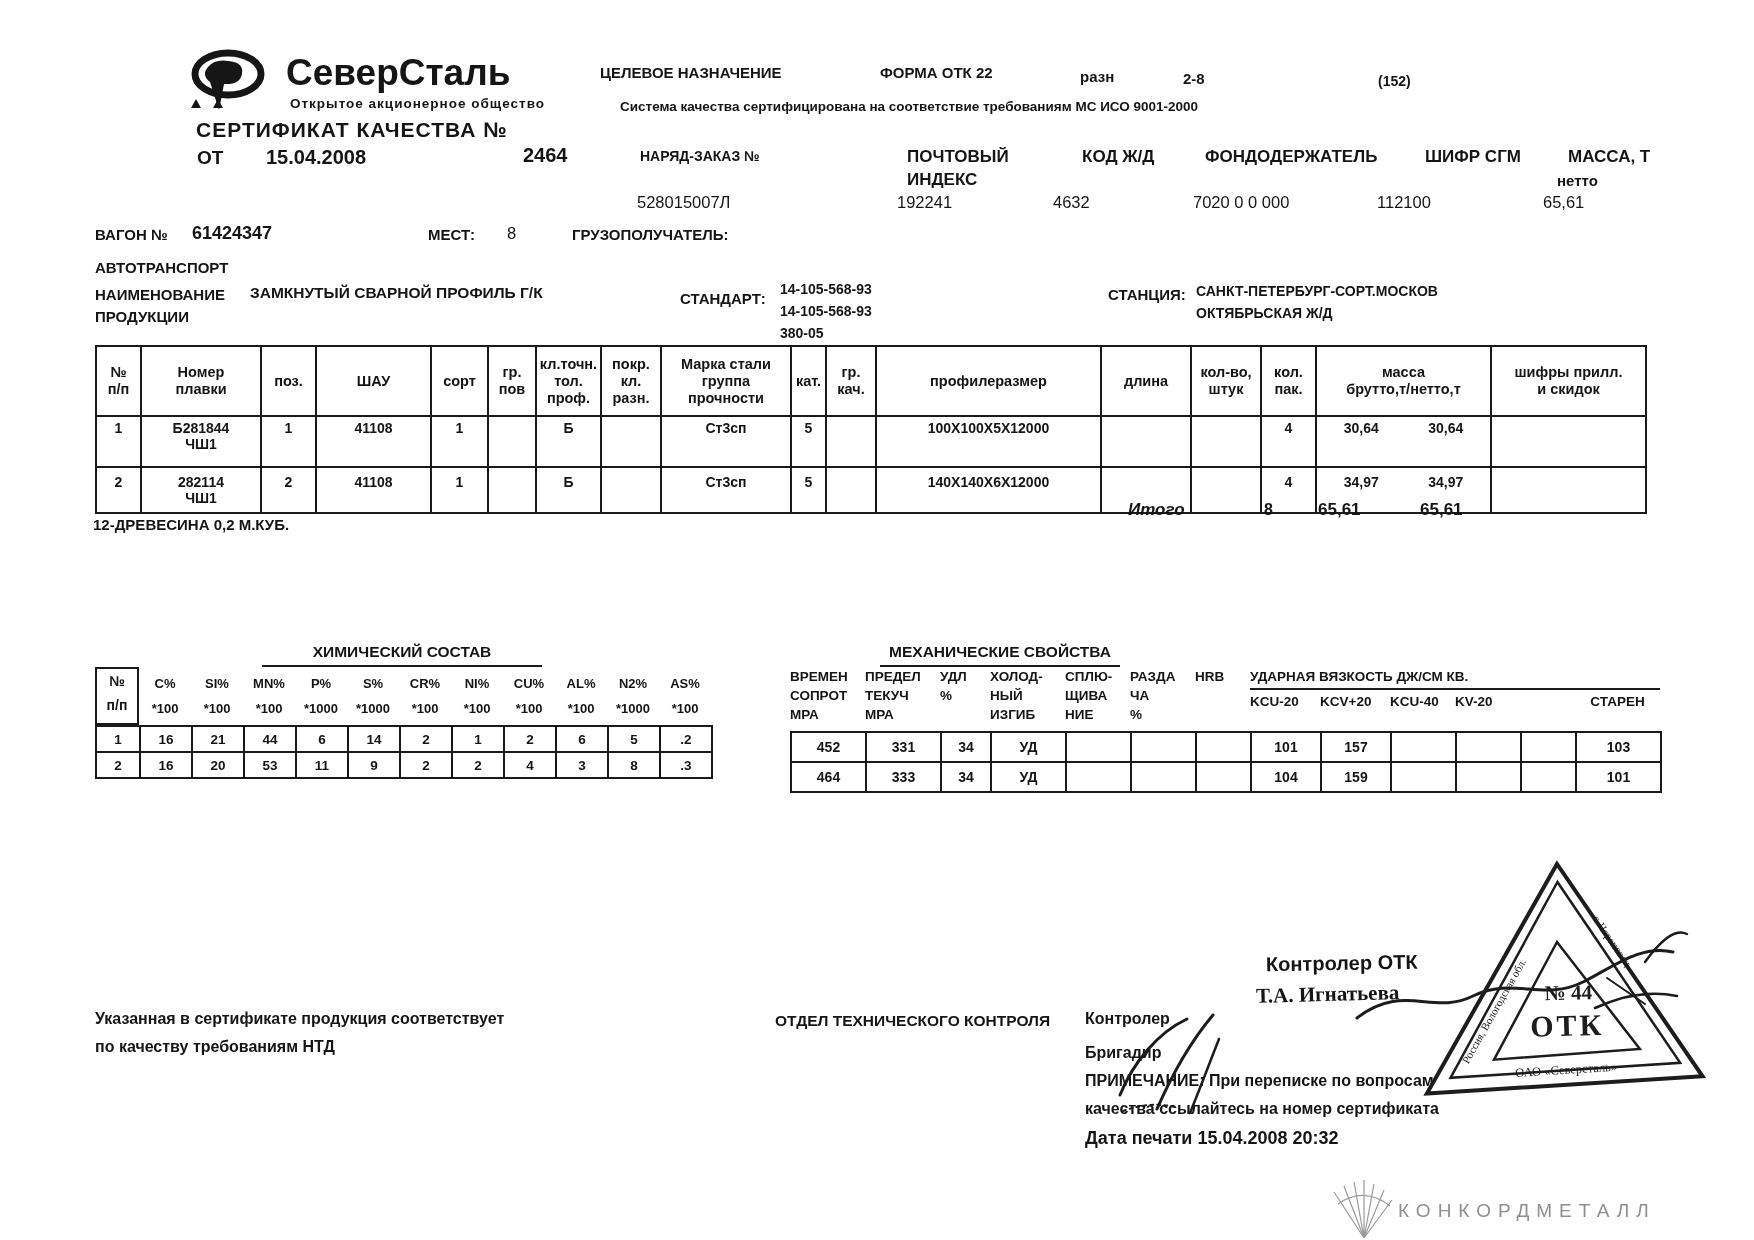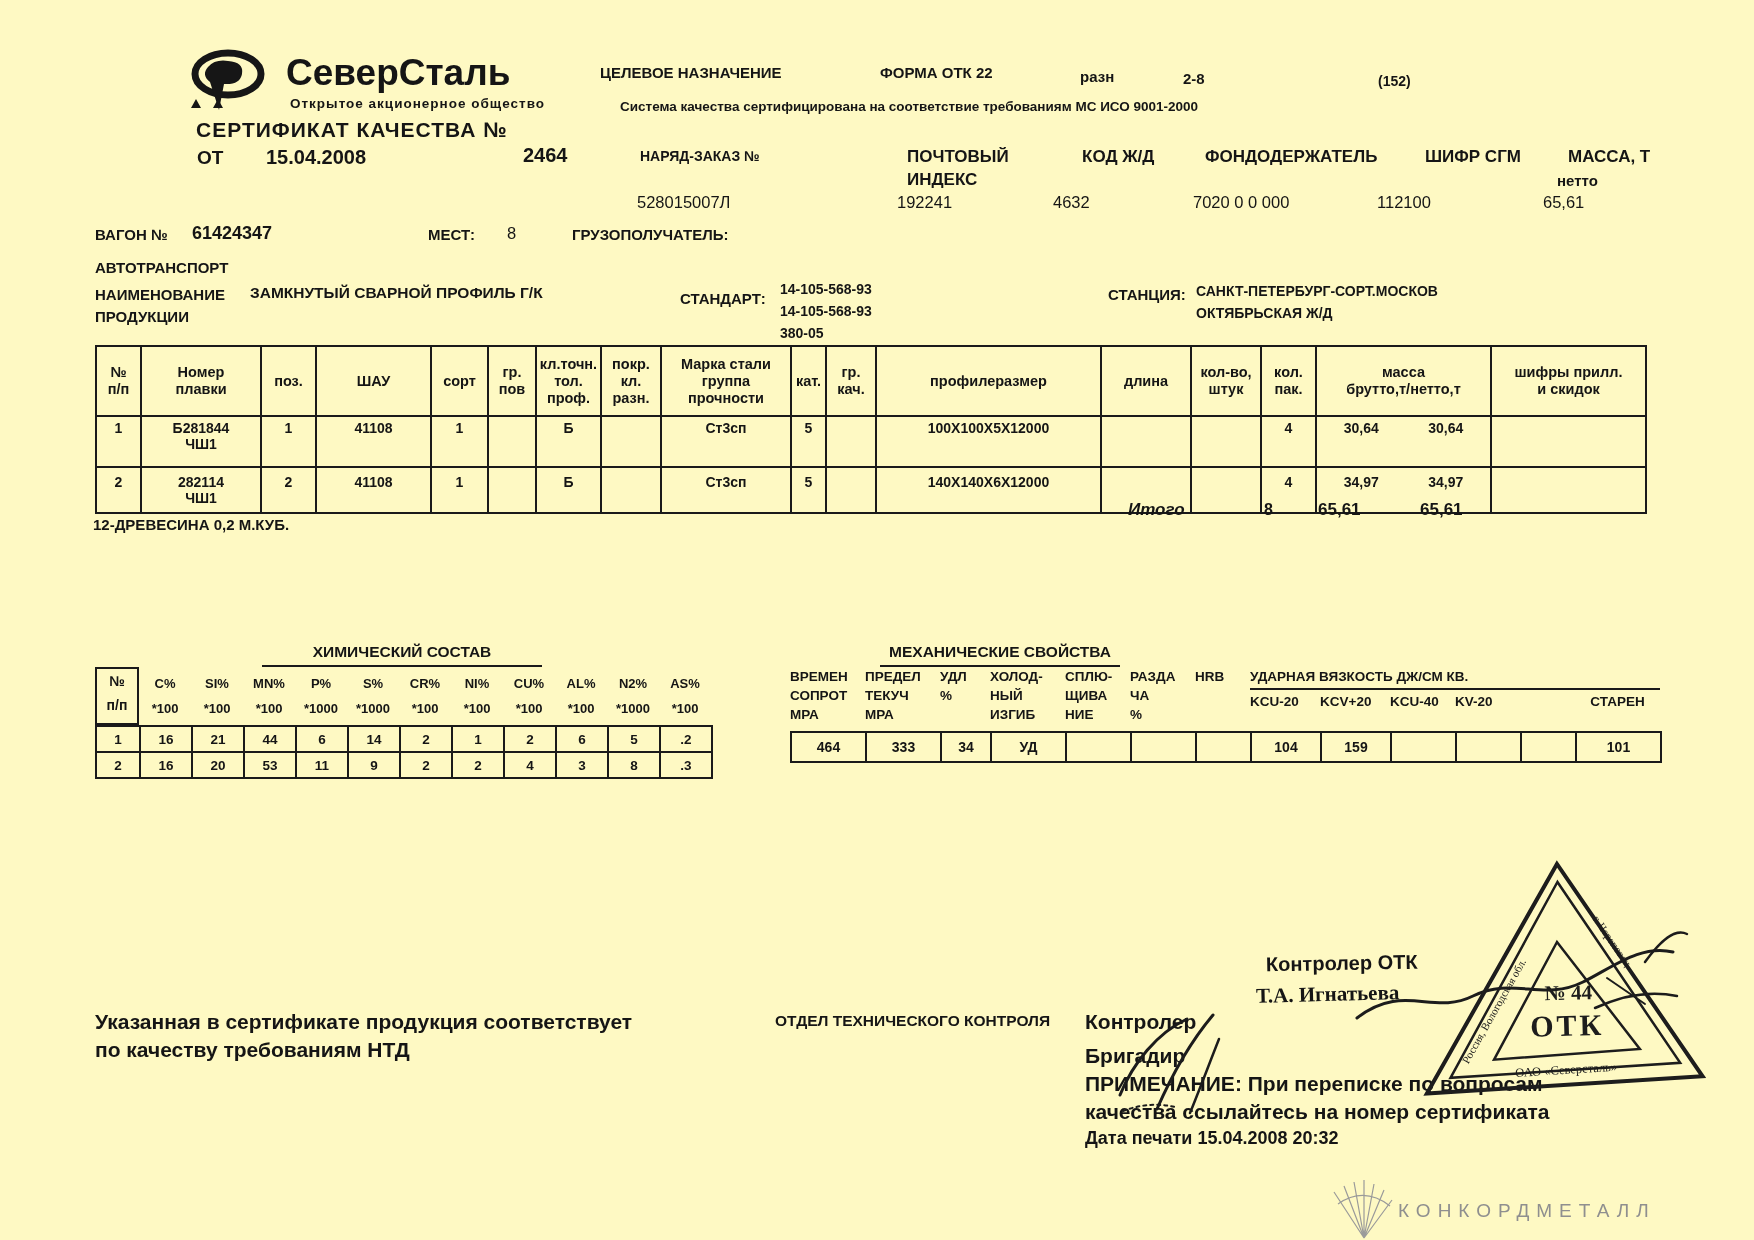--- a/index.html
+++ b/index.html
@@ -1,16 +1,16 @@
 <!DOCTYPE html>
 <html><head>
 <meta charset="utf-8">
 <style>
   html,body{margin:0;padding:0;background:#e8e8e8;}
-  .page{position:relative;width:1754px;height:1240px;background:#fef9c3;overflow:hidden;
+  .page{position:relative;width:1754px;height:1240px;background:#ffffff;overflow:hidden;
         font-family:"Liberation Sans",sans-serif;color:#151515;}
   .abs{position:absolute;}
   
   .brand{font-size:37px;font-weight:900;letter-spacing:0px;}
   .org{font-size:13.5px;font-weight:bold;letter-spacing:1px;}
   .cert-title{font-size:21px;font-weight:900;letter-spacing:1px;}
   .cert-num{font-size:20px;font-weight:900;margin-top:25px;}
   .lab15{font-size:15px;font-weight:bold;}
   .lab17{font-size:17px;font-weight:bold;margin-left:45px;}
   .lab14{font-size:14px;font-weight:bold;}
@@ -39,21 +39,21 @@
   .mech-heads{display:flex;font-size:13.5px;font-weight:bold;}
   .mech-heads .mc div{line-height:19px;}
   .impact{display:flex;flex-direction:column;}
   .impact-title{line-height:19px;border-bottom:2.5px solid #1a1a1a;padding-bottom:2px;}
   .impact-cols{display:flex;padding-top:3px;}
   .impact-cols span{display:inline-block;line-height:17px;}
   .tmech{position:absolute;left:790px;top:731px;}
   .tmech td{border:2.5px solid #1a1a1a;height:28px;font-size:14px;font-weight:bold;
         text-align:center;padding:0;}
   
-  .foot17{font-size:21px;font-weight:bold;}
+  .foot17{font-size:16px;font-weight:bold;}
   .sig path{fill:none;stroke:#1c1c1c;stroke-linecap:round;}
   .stamp{transform:rotate(-1.5deg);}
   .stamp text{fill:#1d1d1d;}
   .wm-text{font-size:19px;letter-spacing:7px;color:#8f8f8f;font-weight:500;}
   .fan path{stroke:#9a9a9a;fill:none;stroke-width:1.2;}
 </style>
 </head>
 <body>
 
 <div class="page">
@@ -406,20 +406,35 @@
         <col style="width:65px">
         <col style="width:55px">
         <col style="width:70px">
         <col style="width:70px">
         <col style="width:65px">
         <col style="width:65px">
         <col style="width:55px">
         <col style="width:85px">
       </colgroup>
     <tbody>
+        <tr>
+      <td>452</td>
+          <td>331</td>
+      <td>34</td>
+          <td>УД</td>
+      <td></td>
+          <td></td>
+      <td></td>
+          <td>101</td>
+      <td>157</td>
+          <td></td>
+      <td></td>
+          <td></td>
+      <td>103</td>
+    </tr>
     <tr>
       <td>464</td>
           <td>333</td>
       <td>34</td>
           <td>УД</td>
       <td></td>
           <td></td>
       <td></td>
           <td>104</td>
       <td>159</td>

